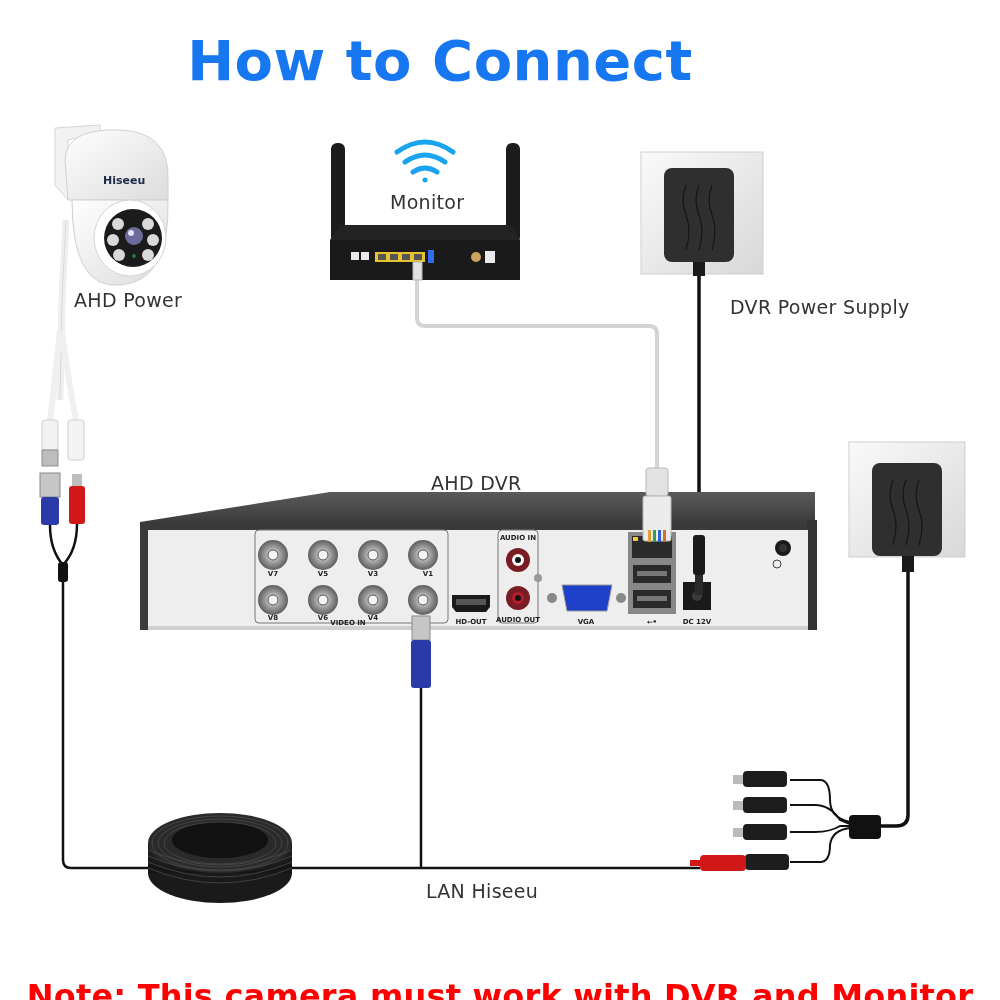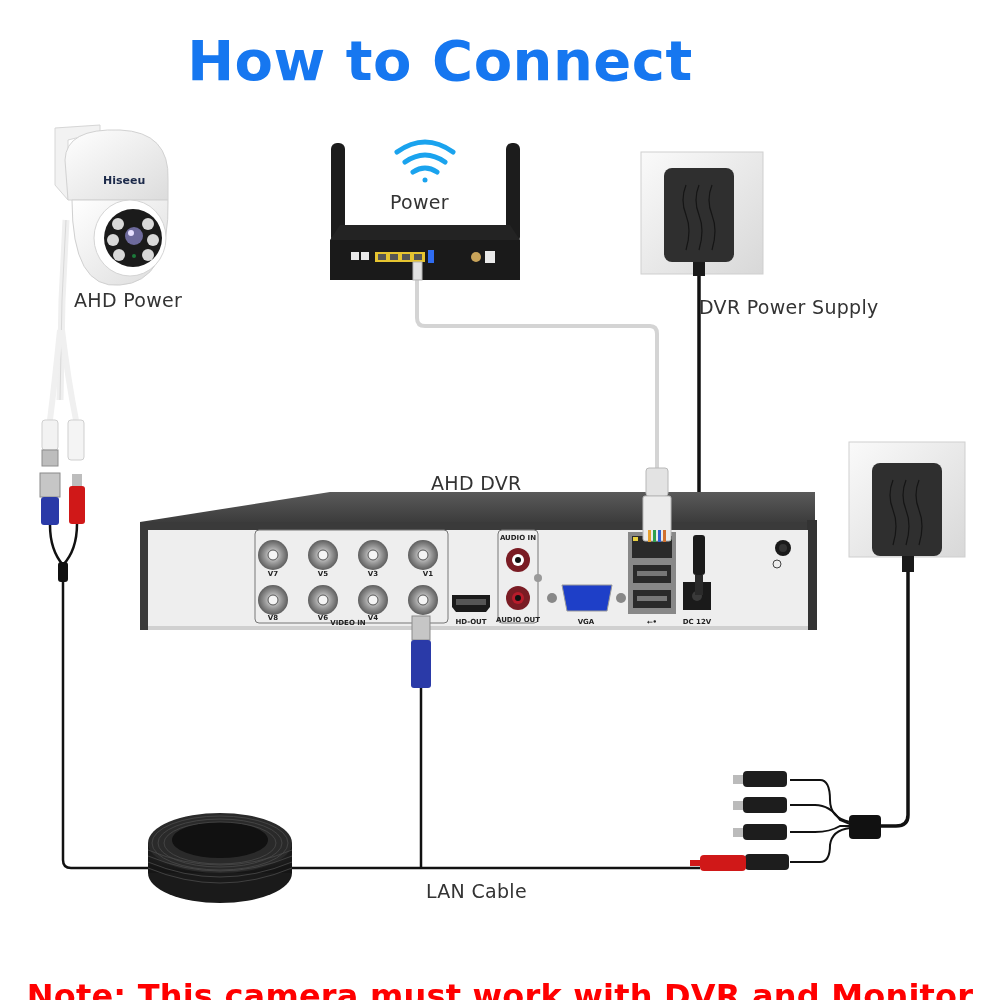--- a/index.html
+++ b/index.html
@@ -274,18 +274,18 @@
     <rect x="733" y="828" width="10" height="9" fill="#bbb"></rect>
       <rect x="743" y="824" width="44" height="16" rx="4" fill="#1d1d1d"></rect>
     <rect x="745" y="854" width="44" height="16" rx="4" fill="#1d1d1d"></rect>
 
     <rect x="690" y="860" width="10" height="6" fill="#d01818"></rect>
     <rect x="700" y="855" width="46" height="16" rx="4" fill="#d01818"></rect>
   </g>
 </svg>
 
 <div class="label" style="left:74px; top:289px;">AHD Power</div>
-<div class="label" style="left:390px; top:191px;">Power</div>
-<div class="label" style="left:699px; top:296px;">DVR Power Supply</div>
+<div class="label" style="left:390px; top:191px;">Monitor</div>
+<div class="label" style="left:730px; top:296px;">DVR Power Supply</div>
 <div class="label" style="left:431px; top:472px;">AHD DVR</div>
-<div class="label" style="left:426px; top:880px;">LAN Cable</div>
+<div class="label" style="left:426px; top:880px;">LAN Hiseeu</div>
 
 <div class="note" style="color:#ff0000;margin-top:40px;">Note: This camera must work with DVR and Monitor</div>
 
 </body></html>

